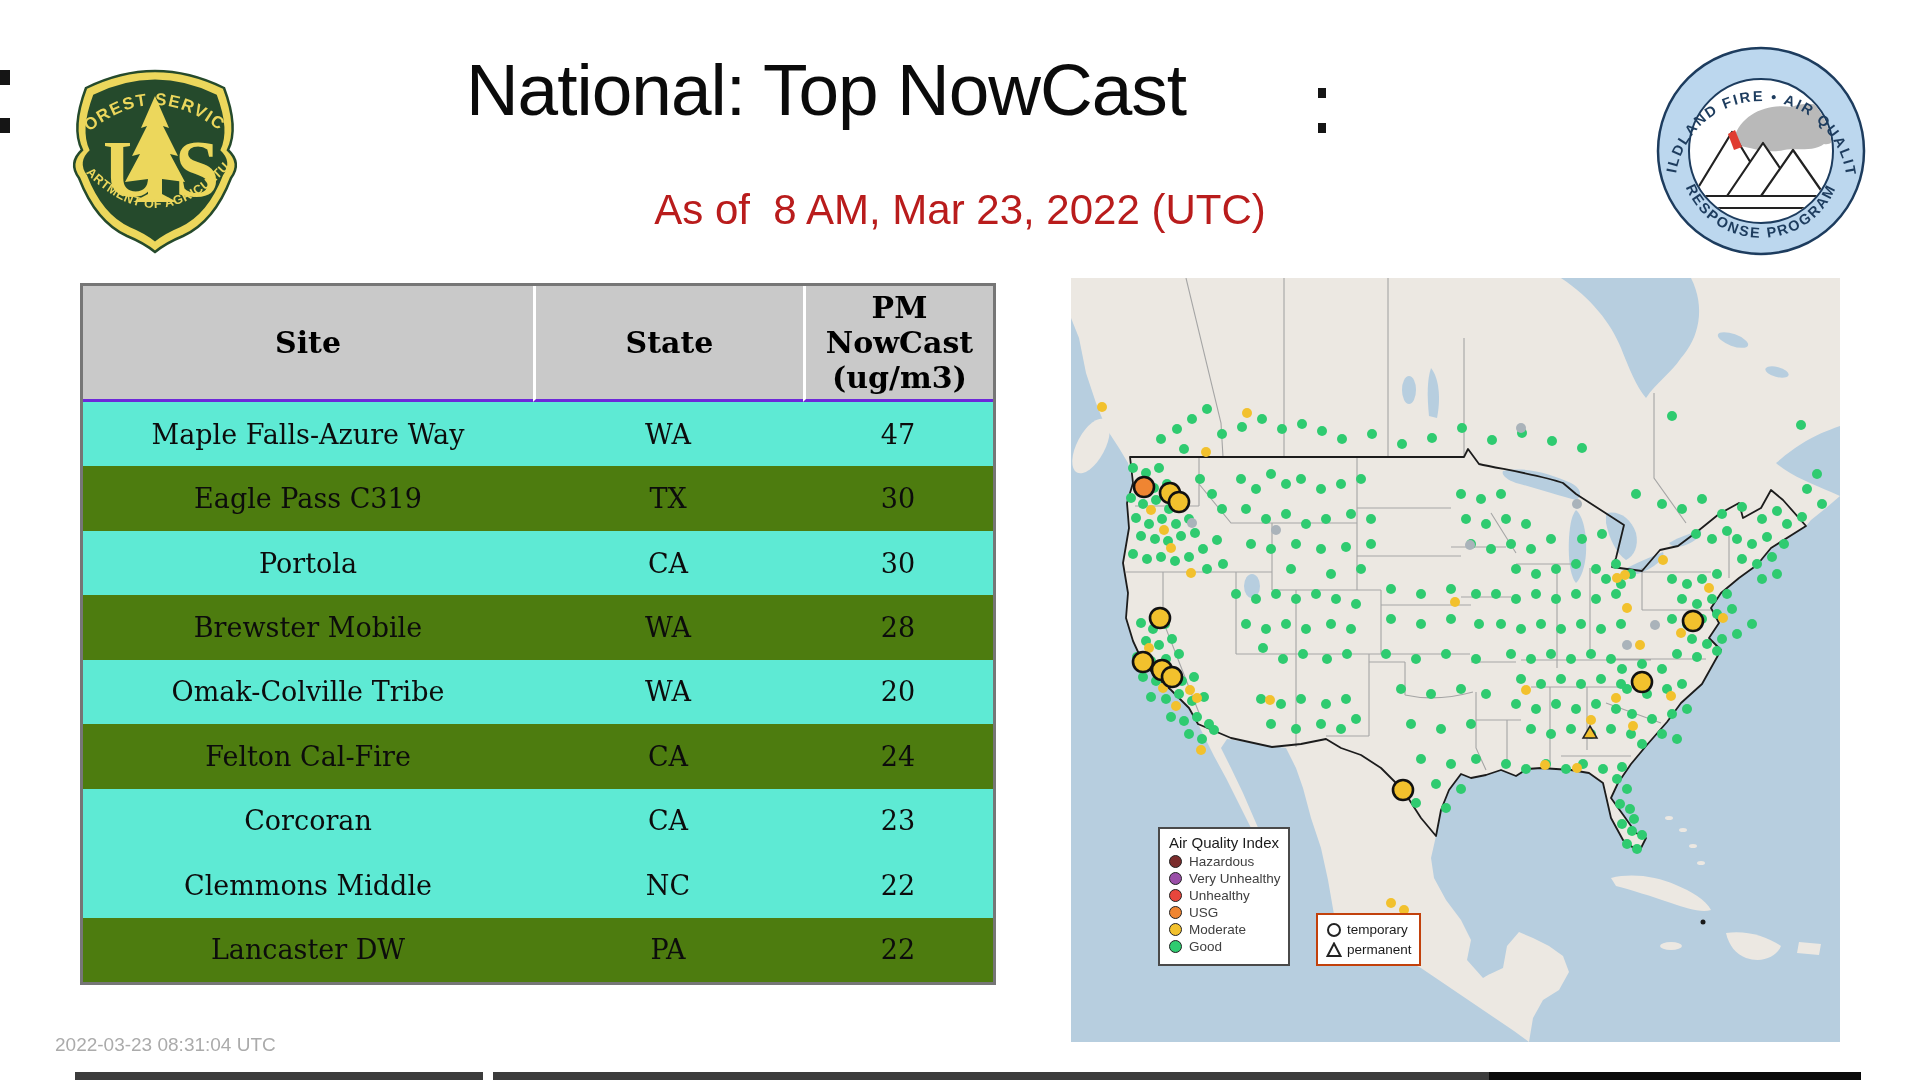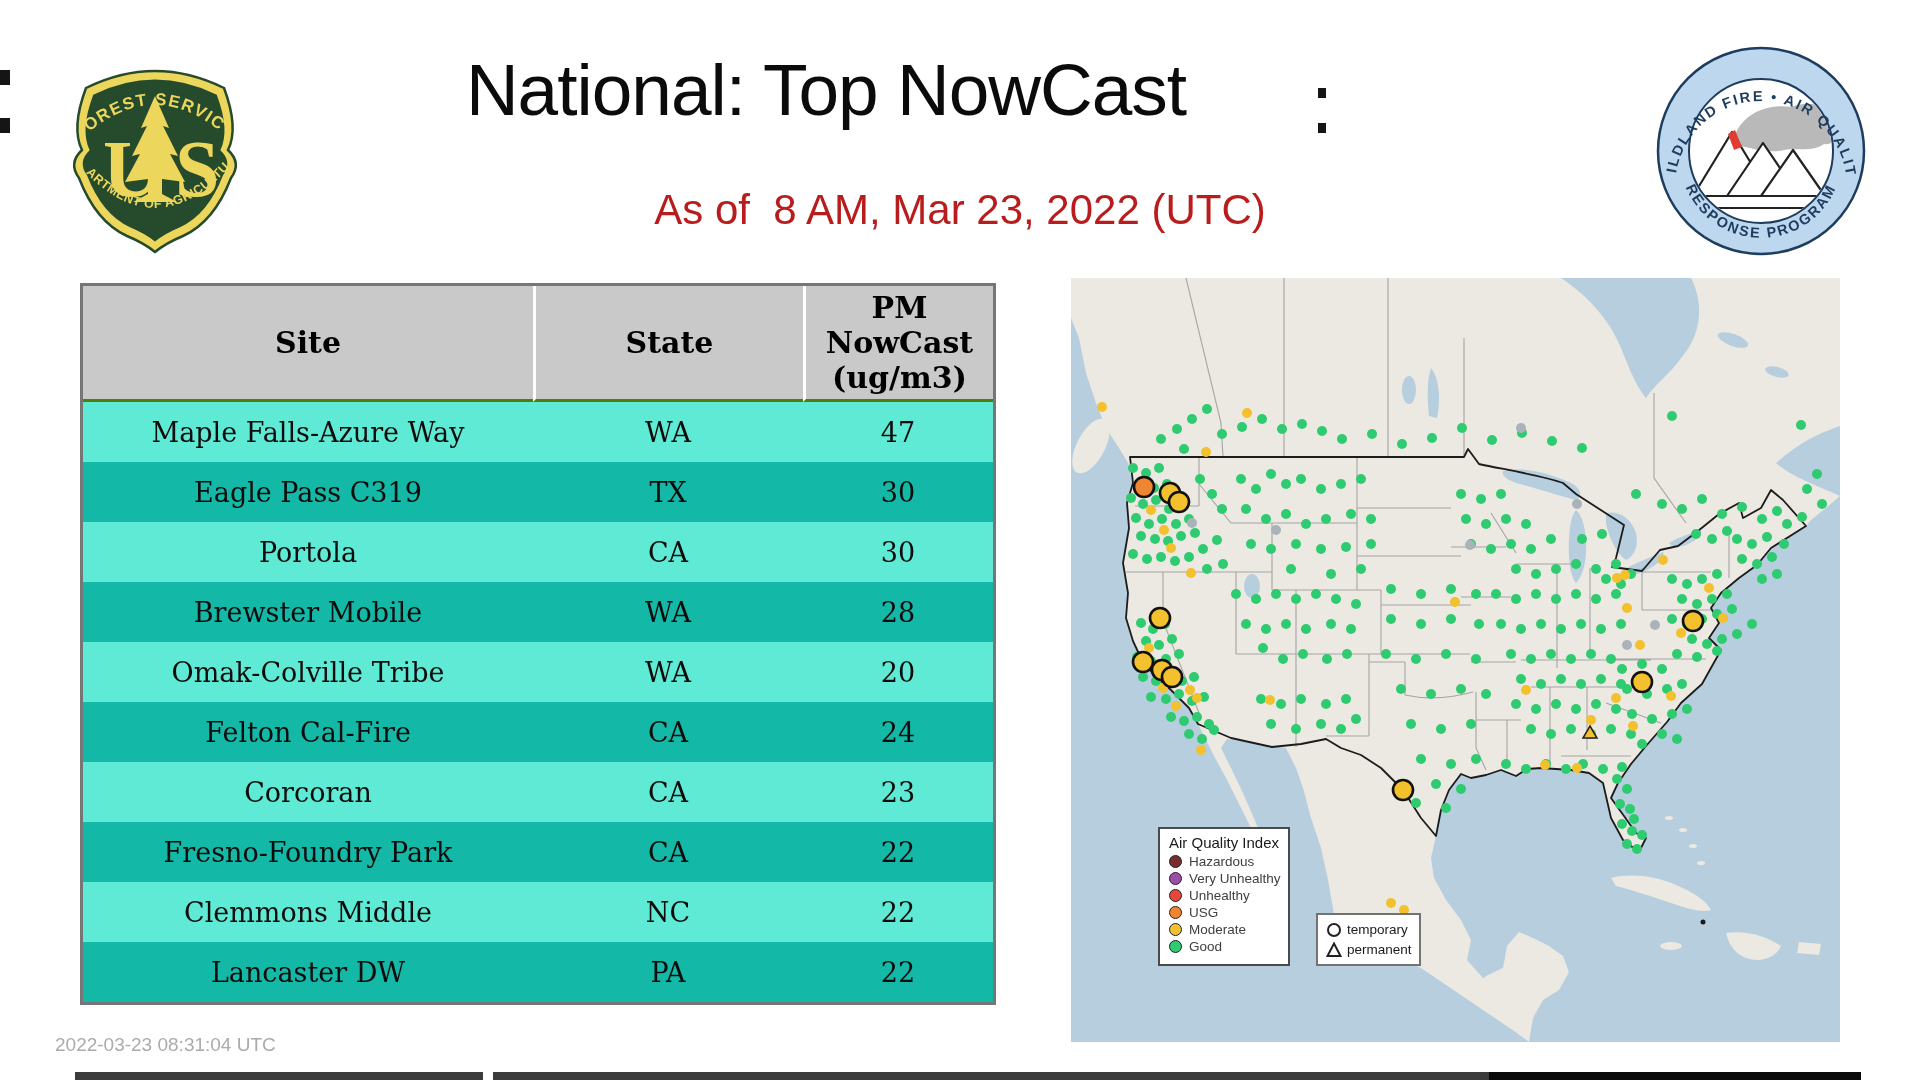--- a/index.html
+++ b/index.html
@@ -11,40 +11,40 @@
   .subtitle{position:absolute;left:0;top:186px;width:1920px;text-align:center;
          font-size:42px;color:#b91c1c;white-space:pre;}
   .fs-logo{position:absolute;left:63px;top:44px;}
   .aq-logo{position:absolute;left:1655px;top:45px;}
   
   table.now{position:absolute;left:80px;top:283px;width:910px;height:702px;
         border-collapse:separate;border-spacing:0;table-layout:fixed;
         border:3px solid #767676;font-family:"DejaVu Serif","Liberation Serif",serif;}
   table.now th{background:#c9c9c9;font-size:30px;font-weight:bold;color:#000;
         height:111px;vertical-align:middle;text-align:center;line-height:35px;
-        border-bottom:3px solid #4d7c0f;white-space:pre-line;}
+        border-bottom:3px solid #6d28d9;white-space:pre-line;}
   table.now th + th{border-left:3px solid #ffffff;}
   table.now td{font-size:27px;color:#0c0c0c;text-align:center;vertical-align:middle;
         height:58px;}
   table.now tr.odd td{background:#5eead4;}
-  table.now tr.even td{background:#14b8a6;}
+  table.now tr.even td{background:#4d7c0f;}
   
   .timestamp{position:absolute;left:55px;top:1034px;font-size:19px;color:#ababab;}
   .bbar{position:absolute;top:1072px;height:8px;}
   .mark{position:absolute;background:#151515;}
   
   .map{position:absolute;left:1071px;top:278px;width:769px;height:764px;}
   .legend{position:absolute;left:1158px;top:827px;width:132px;height:139px;
         background:#fff;border:2px solid #4a4a4a;box-sizing:border-box;}
   .legend .ltitle{font-size:15px;color:#1a1a1a;text-align:center;margin-top:5px;margin-bottom:3px;}
   .legend .item{display:flex;align-items:center;margin:2px 0 2px 9px;height:15px;}
   .legend .sw{width:13px;height:13px;border-radius:50%;border:1.5px solid #222;box-sizing:border-box;flex:none;}
   .legend .lab{font-size:13.5px;color:#404040;margin-left:7px;white-space:nowrap;}
   .symbox{position:absolute;left:1316px;top:913px;width:105px;height:53px;
-        background:#fff;border:2px solid #737373;box-sizing:border-box;
+        background:#fff;border:2px solid #c2410c;box-sizing:border-box;
         display:flex;flex-direction:column;justify-content:center;padding-left:8px;}
   .symbox .srow{display:flex;align-items:center;height:20px;}
   .symbox .slab{font-size:13.5px;color:#1a1a1a;margin-left:5px;}
 </style>
 </head>
 <body>
 
 <div class="stage">
 
   <svg class="fs-logo" width="184" height="216" viewBox="0 0 184 216">
@@ -140,25 +140,20 @@
         </tr>
         <tr class="even">
           <td>Felton Cal-Fire</td>
           <td>CA</td>
           <td>24</td>
         </tr>
         <tr class="odd">
           <td>Corcoran</td>
           <td>CA</td>
           <td>23</td>
-        </tr>
-        <tr class="even">
-          <td>Fresno-Foundry Park</td>
-          <td>CA</td>
-          <td>22</td>
         </tr>
         <tr class="odd">
           <td>Clemmons Middle</td>
           <td>NC</td>
           <td>22</td>
         </tr>
         <tr class="even">
           <td>Lancaster DW</td>
           <td>PA</td>
           <td>22</td>

